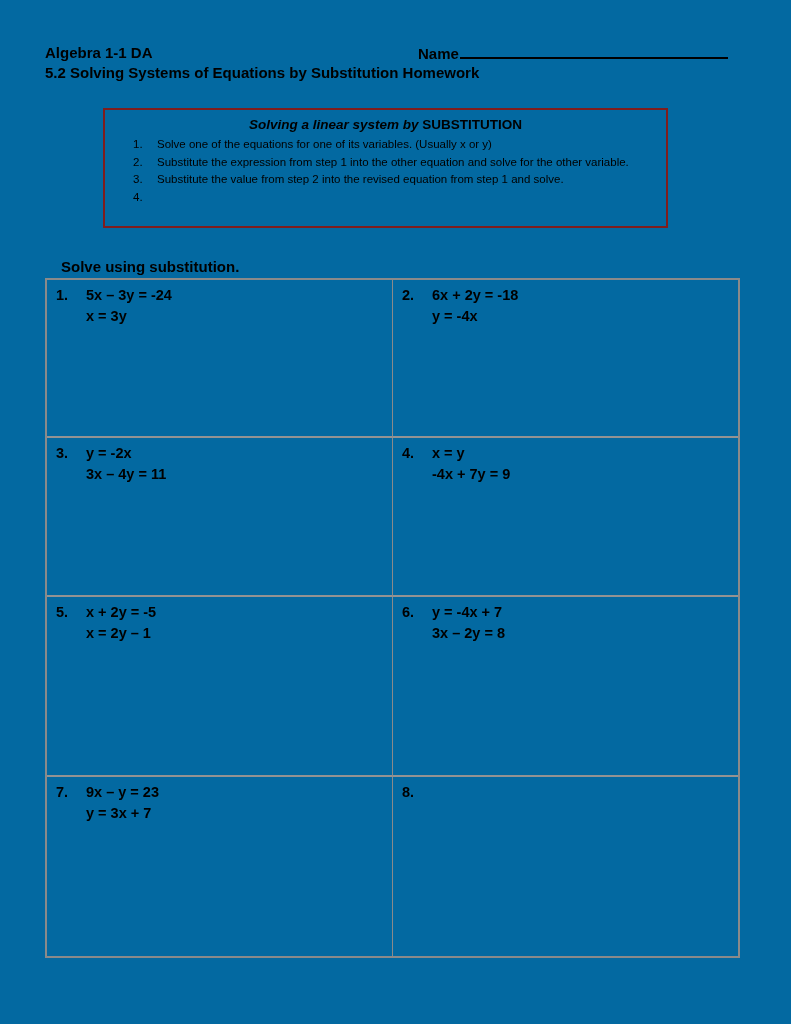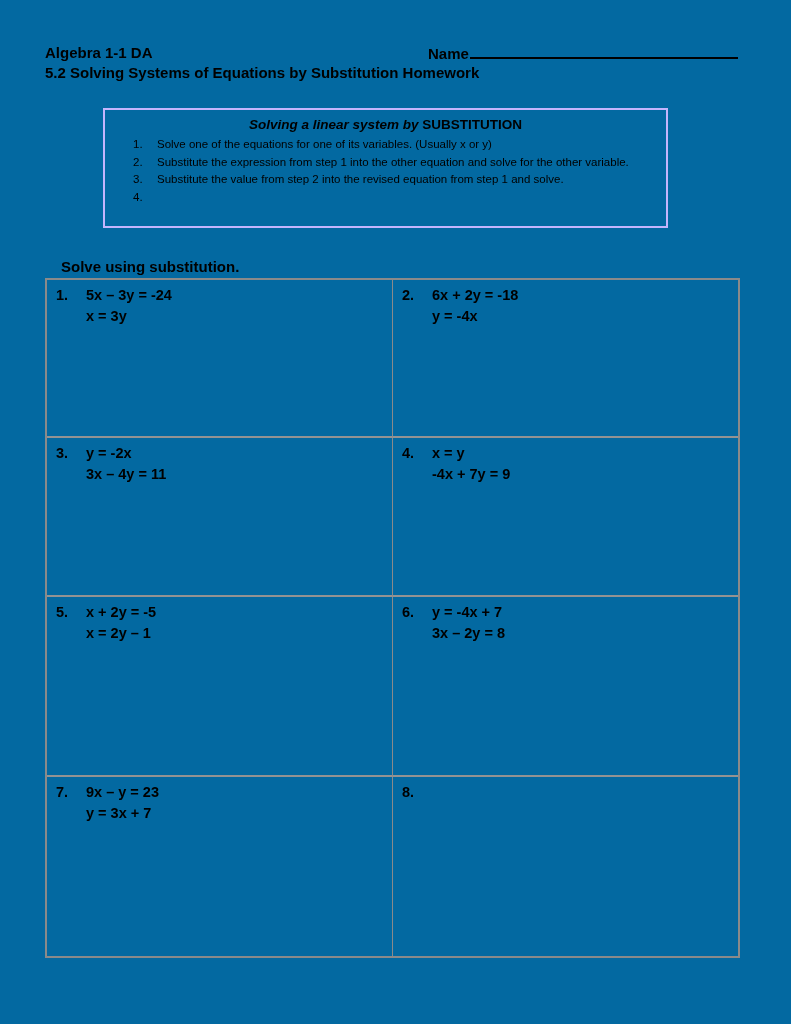--- a/index.html
+++ b/index.html
@@ -12,39 +12,39 @@
     font-family: "Liberation Sans", sans-serif;
     overflow: hidden;
   }
 
   
   .course {
     position: absolute; left: 45px; top: 44px;
     font-size: 15px; font-weight: bold;
   }
   .name-area {
-    position: absolute; left: 428px; top: 44px;
+    position: absolute; left: 418px; top: 44px;
     font-size: 15px; font-weight: bold; white-space: nowrap;
   }
   .name-underline {
     display: inline-block;
     width: 268px; height: 13px;
     border-bottom: 2px solid #000000;
     margin-left: 1px;
   }
   .doc-title {
     position: absolute; left: 45px; top: 64px;
     font-size: 15px; font-weight: bold; text-align: right;
   }
 
   
   .instr-box {
     position: absolute; left: 103px; top: 108px;
     width: 561px; height: 116px;
-    border: 2px solid #c4b5fd;
+    border: 2px solid #7f1d1d;
     box-sizing: content-box;
   }
   .instr-heading {
     margin-top: 7px;
     text-align: center;
     font-size: 13.5px; font-weight: bold;
   }
   .instr-heading .italic-part { font-style: italic; }
   .steps { margin-top: 4px; margin-left: 28px; }
   .step {

